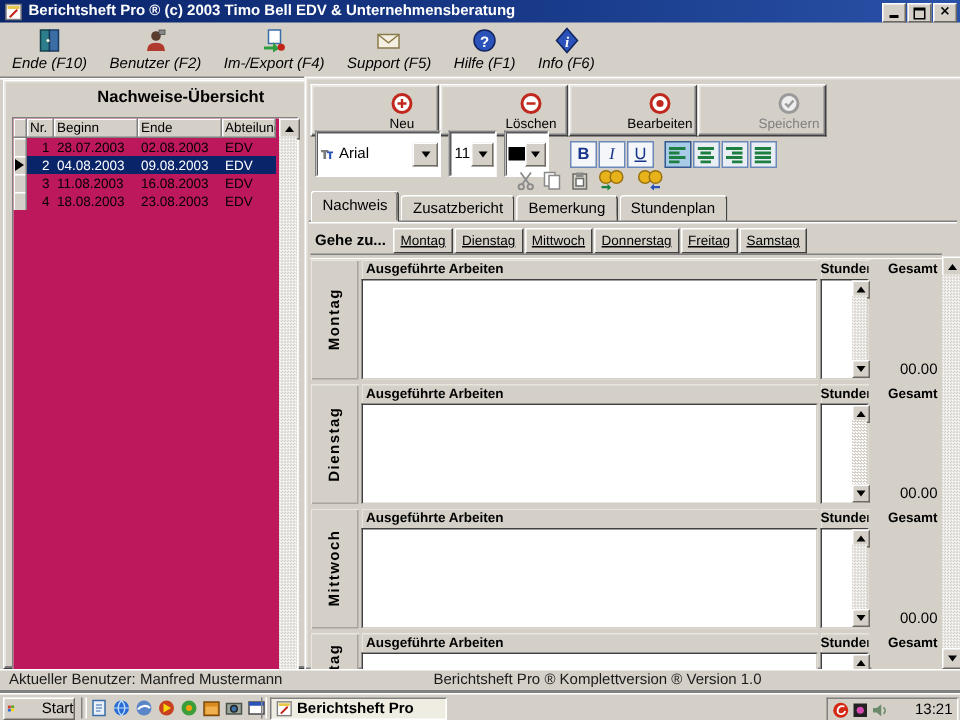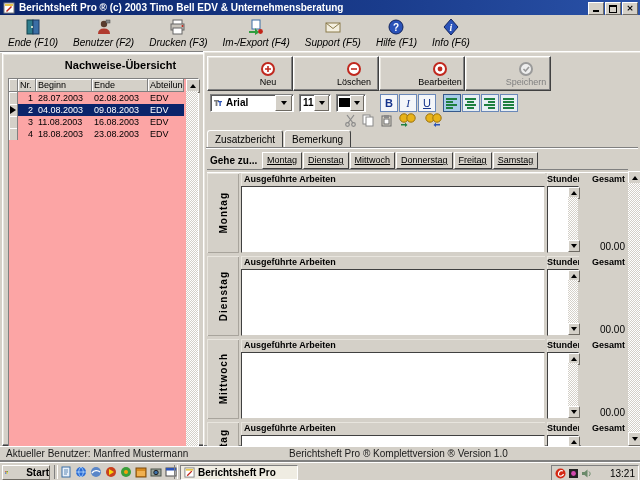--- a/index.html
+++ b/index.html
@@ -19,21 +19,21 @@
   .glyph-rest{width:6px;height:5px;border:1px solid #000;border-top-width:2px;}
   .glyph-x{font-size:9px;font-weight:bold;line-height:9px;font-family:"DejaVu Sans",sans-serif;}
   
   #toolbar{position:absolute;left:0;top:15px;width:640px;height:37px;border-bottom:1px solid #808080;box-shadow:0 1px 0 #fff;display:flex;align-items:center;padding-left:4px;box-sizing:border-box;gap:7px;}
   .tbbtn{display:flex;flex-direction:column;align-items:center;justify-content:center;height:34px;padding:0 4px;cursor:default;}
   .tbbtn .lbl{font-size:10px;margin-top:1px;white-space:nowrap;font-style:italic;}
   
   #leftpanel{position:absolute;left:2px;top:53px;width:199px;height:391px;background:#d4d0c8;}
   #leftpanel .caption{position:absolute;left:0;top:5px;width:100%;text-align:center;font-weight:bold;font-size:11px;}
   #gridwrap{position:absolute;left:5px;top:24px;width:189px;height:392px;}
-  .gridface{position:absolute;left:0;top:0;right:0;bottom:0;background:#fca5a5;}
+  .gridface{position:absolute;left:0;top:0;right:0;bottom:0;background:#be185d;}
   .g-header{position:absolute;top:0;left:0;height:13px;display:flex;font-size:9px;}
   .g-hcell{background:#d4d0c8;border-right:1px solid #808080;border-bottom:1px solid #808080;box-shadow:inset 1px 1px 0 #fff;padding:1px 0 0 2px;box-sizing:border-box;overflow:hidden;}
   .g-row{position:absolute;left:0;height:12px;display:flex;font-size:9px;}
   .g-cell{padding:1px 0 0 2px;box-sizing:border-box;white-space:nowrap;overflow:hidden;}
   .g-gutter{background:#d4d0c8;border-right:1px solid #808080;box-shadow:inset 1px 1px 0 #fff;box-sizing:border-box;position:relative;}
   .sel .g-cell{background:#0a246a;color:#fff;}
   .rowmark{position:absolute;left:1px;top:2px;width:0;height:0;border-top:4px solid transparent;border-bottom:4px solid transparent;border-left:6px solid #000;}
   .vscroll{position:absolute;right:0;top:0;width:12px;bottom:0;}
   .sb-btn{position:absolute;left:0;width:12px;height:12px;background:#d4d0c8;display:flex;align-items:center;justify-content:center;}
   .sb-track{position:absolute;left:0;top:12px;bottom:12px;width:12px;}
@@ -42,21 +42,21 @@
   #panelnav{position:absolute;left:0;bottom:-26px;width:199px;height:24px;}
   .navbar{position:absolute;left:27px;top:3px;width:145px;height:18px;background:#d4d0c8;}
   .greenbtn{position:absolute;top:1px;width:21px;height:21px;}
   
   #rightpanel{position:absolute;left:203px;top:51px;width:436px;height:394px;background:#d4d0c8;}
   #recbtns{position:absolute;left:3px;top:4px;display:flex;}
   .recbtn{width:48px;height:33px;display:flex;flex-direction:column;align-items:center;justify-content:center;background:#d4d0c8;}
   .recbtn .lbl{font-size:9px;margin-top:0px;}
   .recbtn.disabled .lbl{color:#808080;}
   #fmtrow{position:absolute;left:6px;top:41px;height:19px;display:flex;align-items:center;}
-  .combo{height:18px;background:#fff;display:flex;align-items:center;box-sizing:border-box;position:relative;font-weight:bold;}
+  .combo{height:31px;background:#fff;display:flex;align-items:center;box-sizing:border-box;position:relative;}
   .combo .txt{font-size:10px;padding-left:3px;flex:1;white-space:nowrap;overflow:hidden;}
   .combo .drop{width:15px;height:14px;background:#d4d0c8;display:flex;align-items:center;justify-content:center;margin-right:1px;}
   .fmtbtn{width:18px;height:18px;display:flex;align-items:center;justify-content:center;background:#f4f6f9;border:1px solid #6a88b8;box-sizing:border-box;margin-right:1px;font-size:11px;color:#16348c;}
   .alignbtn{width:18px;height:18px;display:flex;align-items:center;justify-content:center;background:#e8eef4;border:1px solid #6a88b8;box-sizing:border-box;margin-right:1px;}
   .alignbtn.active{background:#a8cce8;border-color:#35598c;}
   #clipicons{position:absolute;left:140px;top:61px;display:flex;align-items:center;gap:5px;}
   
   #tabs{position:absolute;left:3px;top:77px;display:flex;align-items:flex-end;height:19px;}
   .tab{height:16px;padding:0 7px;background:#d4d0c8;border:1px solid;border-color:#fff #404040 #d4d0c8 #fff;border-radius:3px 3px 0 0;font-size:10px;display:flex;align-items:center;margin-right:1px;}
   .tab.active{height:19px;font-size:10px;border-color:#fff #404040 #d4d0c8 #fff;box-shadow:inset -1px 0 0 #808080;position:relative;z-index:2;}
@@ -78,21 +78,21 @@
   .stn-track{position:absolute;left:0;top:10px;bottom:10px;width:10px;}
   .gesamt-col{position:absolute;top:0;bottom:0;background:#d4d0c8;}
   .gesamt-val{position:absolute;right:3px;bottom:1px;font-size:10px;}
   #mainscroll{position:absolute;left:424px;top:119px;width:12px;height:275px;}
   
   #statusbar{position:absolute;left:0;top:446px;width:640px;height:15px;background:#d4d0c8;border-top:1px solid #fff;}
   .statpane{position:absolute;top:1px;height:12px;font-size:10px;padding:0 0 0 4px;white-space:nowrap;overflow:hidden;color:#1a1a1a;}
   
   #taskbar{position:absolute;left:0;top:462px;width:640px;height:18px;background:#d4d0c8;border-top:1px solid #fff;box-shadow:0 -2px 0 #808080;}
   #startbtn{position:absolute;left:2px;top:2px;width:48px;height:15px;display:flex;align-items:center;background:#d4d0c8;padding-left:2px;box-sizing:border-box;}
-  #startbtn .lbl{font-weight:bold;font-size:10px;margin-left:18px;}
+  #startbtn .lbl{font-weight:normal;font-size:10px;margin-left:18px;}
   .tsep{position:absolute;top:2px;width:2px;height:14px;border-left:1px solid #808080;border-right:1px solid #fff;}
   #quicklaunch{position:absolute;left:60px;top:3px;display:flex;gap:3px;align-items:center;}
   #taskbtn{position:absolute;left:180px;top:2px;width:118px;height:15px;background:#efece2;border:1px solid;border-color:#808080 #fff #fff #808080;display:flex;align-items:center;padding-left:3px;box-sizing:border-box;}
   #taskbtn .lbl{font-size:10px;font-weight:bold;margin-left:3px;white-space:nowrap;}
   #tray{position:absolute;right:1px;top:2px;height:15px;border:1px solid;border-color:#808080 #fff #fff #808080;display:flex;align-items:center;padding:0 3px;gap:2px;}
   #tray .clock{font-size:10px;margin-left:16px;}
   svg{display:block;}
 </style>
 </head>
 <body>
@@ -131,29 +131,20 @@
     <div class="tbbtn">
       <svg width="18" height="18" viewBox="0 0 18 18">
         <circle cx="9" cy="6" r="3.2" fill="#5a3c2e"></circle>
         <path d="M3 16 Q3 10.5 9 10.5 Q15 10.5 15 16 Z" fill="#b03a2e"></path>
         <rect x="11" y="2" width="4" height="3" fill="#888" stroke="#444" stroke-width="0.5"></rect>
       </svg>
       <span class="lbl">Benutzer (F2)</span>
     </div>
     <div class="tbbtn">
       <svg width="18" height="18" viewBox="0 0 18 18">
-        <rect x="4" y="2" width="9" height="5" fill="#fff" stroke="#666"></rect>
-        <rect x="2" y="6" width="13" height="6" fill="#c8c4bc" stroke="#666"></rect>
-        <rect x="4" y="10" width="9" height="6" fill="#fff" stroke="#666"></rect>
-        <circle cx="13.5" cy="8" r="1" fill="#c22418"></circle>
-      </svg>
-      <span class="lbl">Drucken (F3)</span>
-    </div>
-    <div class="tbbtn">
-      <svg width="18" height="18" viewBox="0 0 18 18">
         <rect x="5" y="2" width="8" height="9" fill="#fff" stroke="#3a6ea5"></rect>
         <path d="M2 13 L8 13 L8 10 L12 14.5 L8 17 L8 15 L2 15 Z" fill="#2e9e3e"></path>
         <circle cx="13.5" cy="13.5" r="2.4" fill="#c22418"></circle>
       </svg>
       <span class="lbl">Im-/Export (F4)</span>
     </div>
     <div class="tbbtn">
       <svg width="18" height="18" viewBox="0 0 18 18">
         <rect x="2" y="5" width="14" height="9" fill="#f4efe0" stroke="#8a7a4a"></rect>
         <path d="M2 5 L9 10.5 L16 5" fill="none" stroke="#8a7a4a"></path>
@@ -374,25 +365,31 @@
         <path d="M4 12 L8 12 L8 10.5 L10.5 13 L8 15 L8 13.5 L4 13.5 Z" fill="#1e8040" transform="translate(-1,-1)"></path>
       </svg>
       <svg width="20" height="15" viewBox="0 0 20 15">
         <circle cx="7" cy="5" r="4.2" fill="#e8b31a" stroke="#9a7210"></circle>
         <circle cx="14" cy="5" r="4.2" fill="#e8b31a" stroke="#9a7210"></circle>
         <path d="M16 12 L12 12 L12 10.5 L9.5 13 L12 15 L12 13.5 L16 13.5 Z" fill="#2a52b8" transform="translate(1,-1)"></path>
       </svg>
     </div>
 
     <div id="tabs">
+      <div class="tab active">
+          <span>Nachweis</span>
+        </div>
       <div class="tab">
           <span>Zusatzbericht</span>
         </div>
       <div class="tab">
           <span>Bemerkung</span>
+        </div>
+      <div class="tab">
+          <span>Stundenplan</span>
         </div>
     </div>
     <div id="tabline"></div>
 
     <div id="daynav">
       <span class="goto">Gehe zu...</span>
       <div class="daytab">
           <span>Montag</span>
         </div>
       <div class="daytab">

